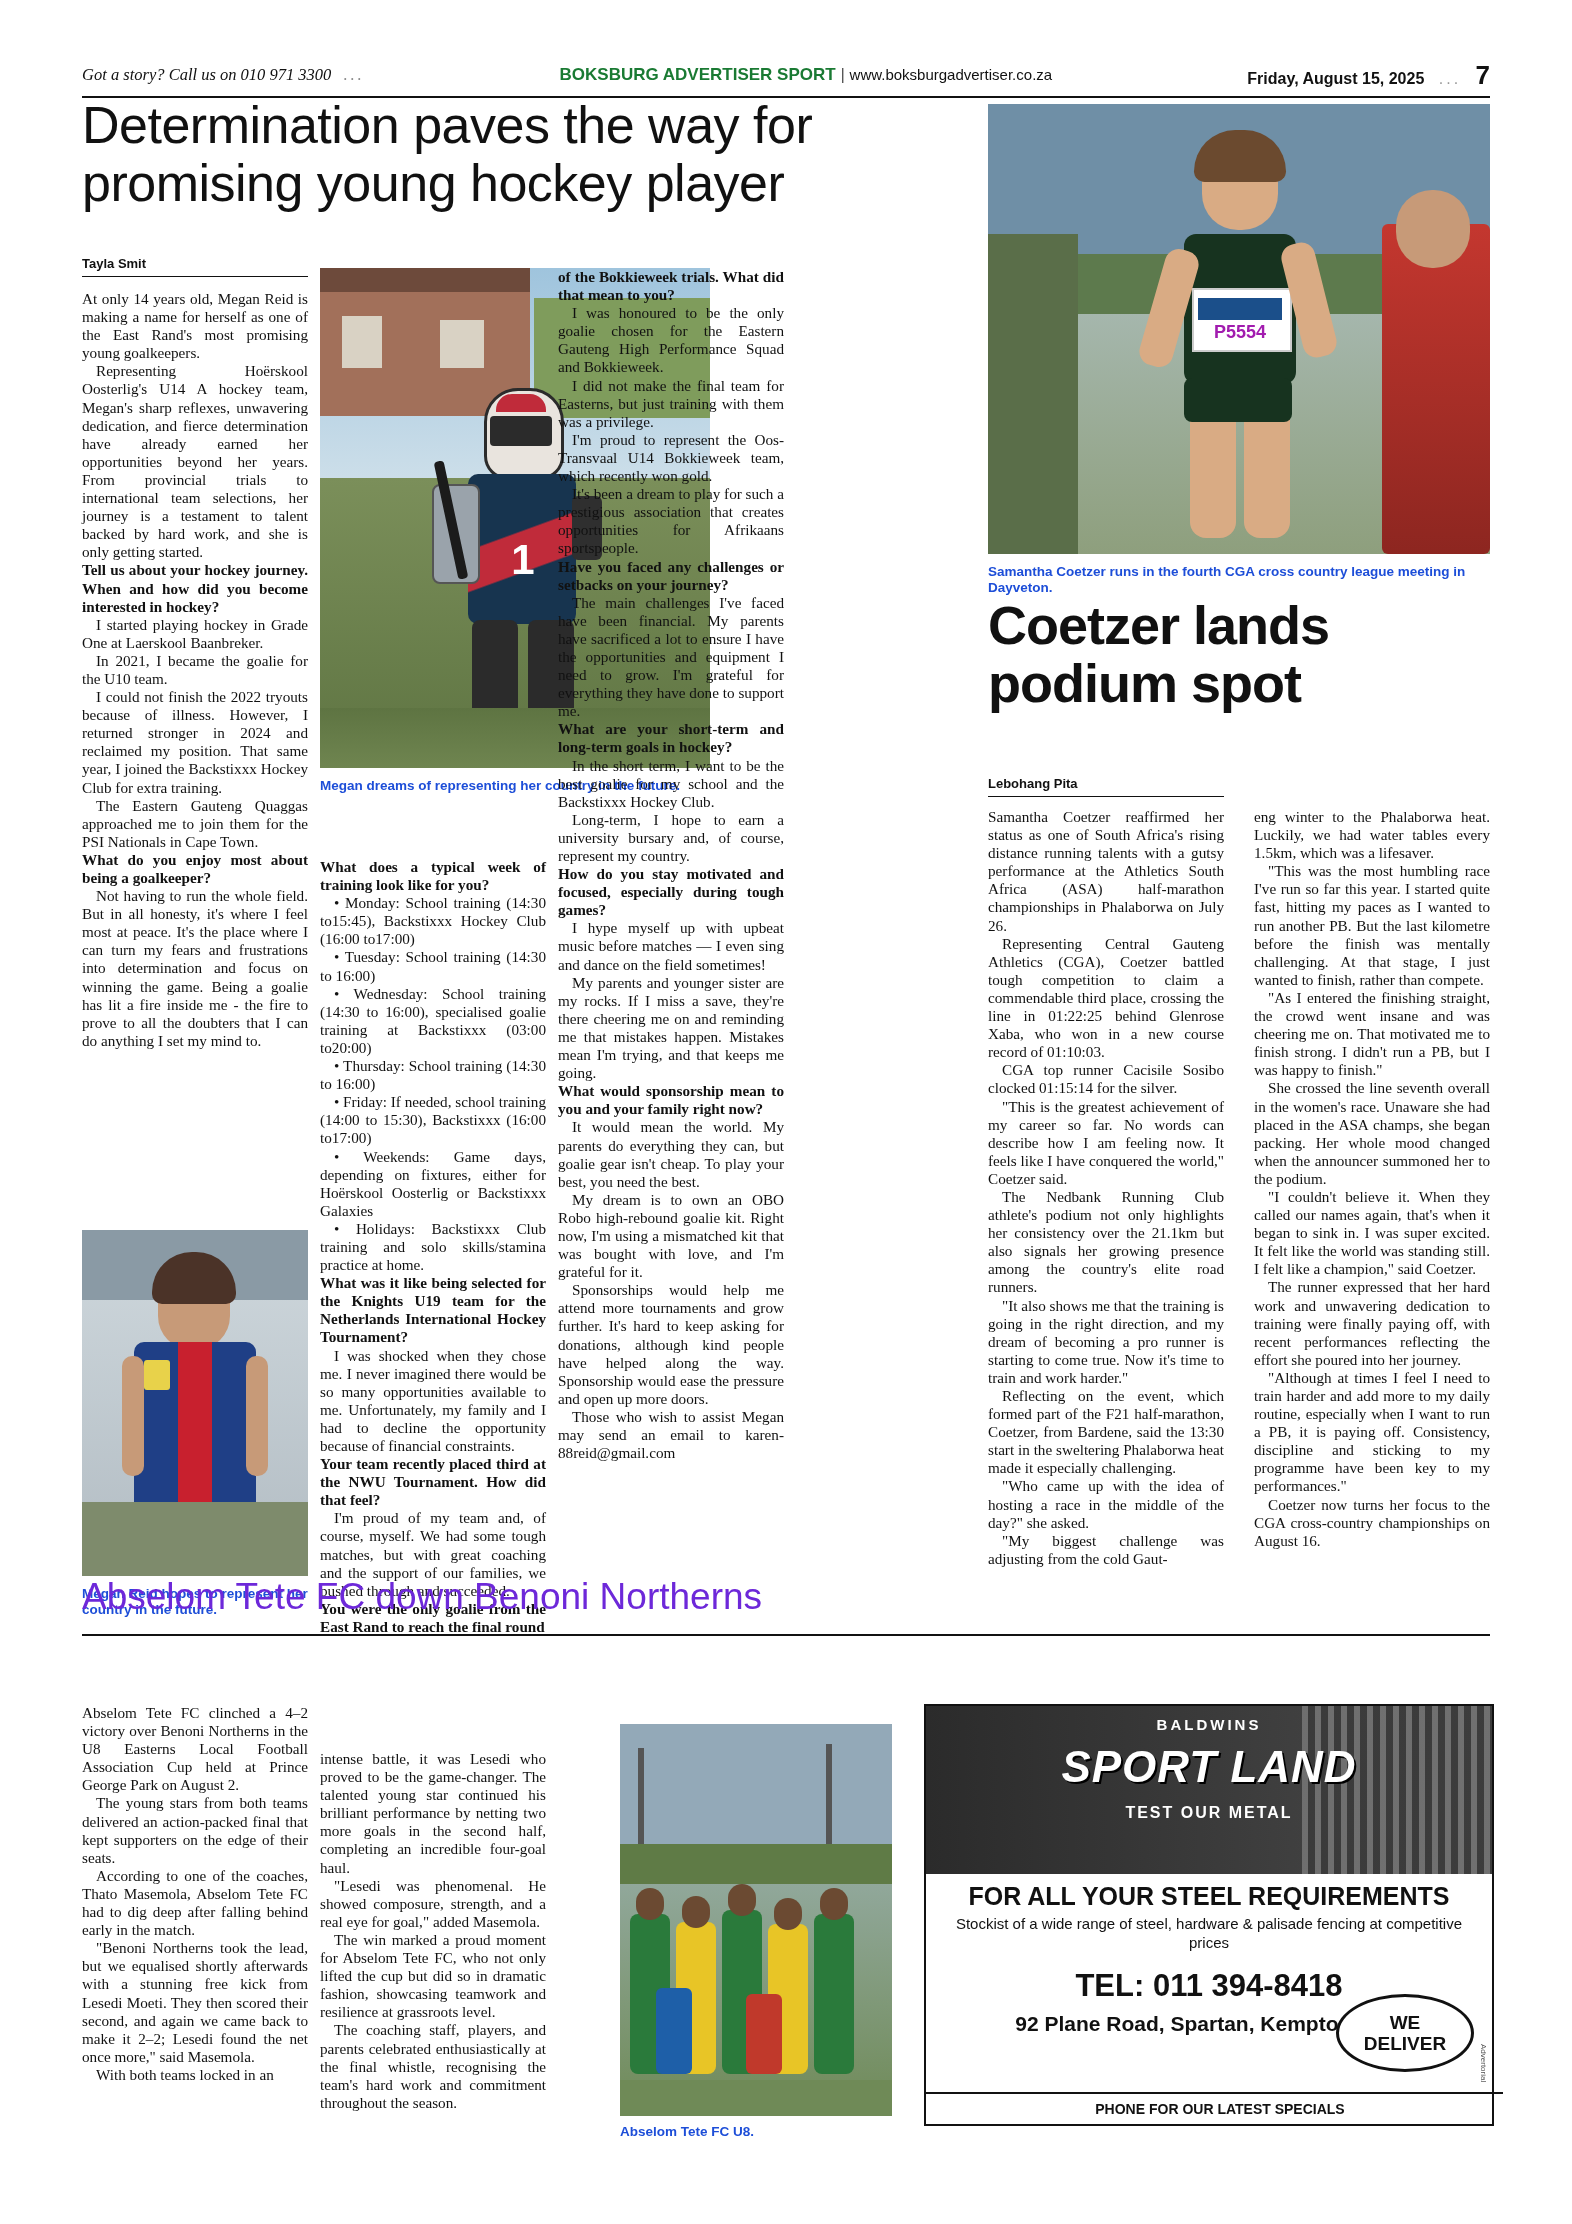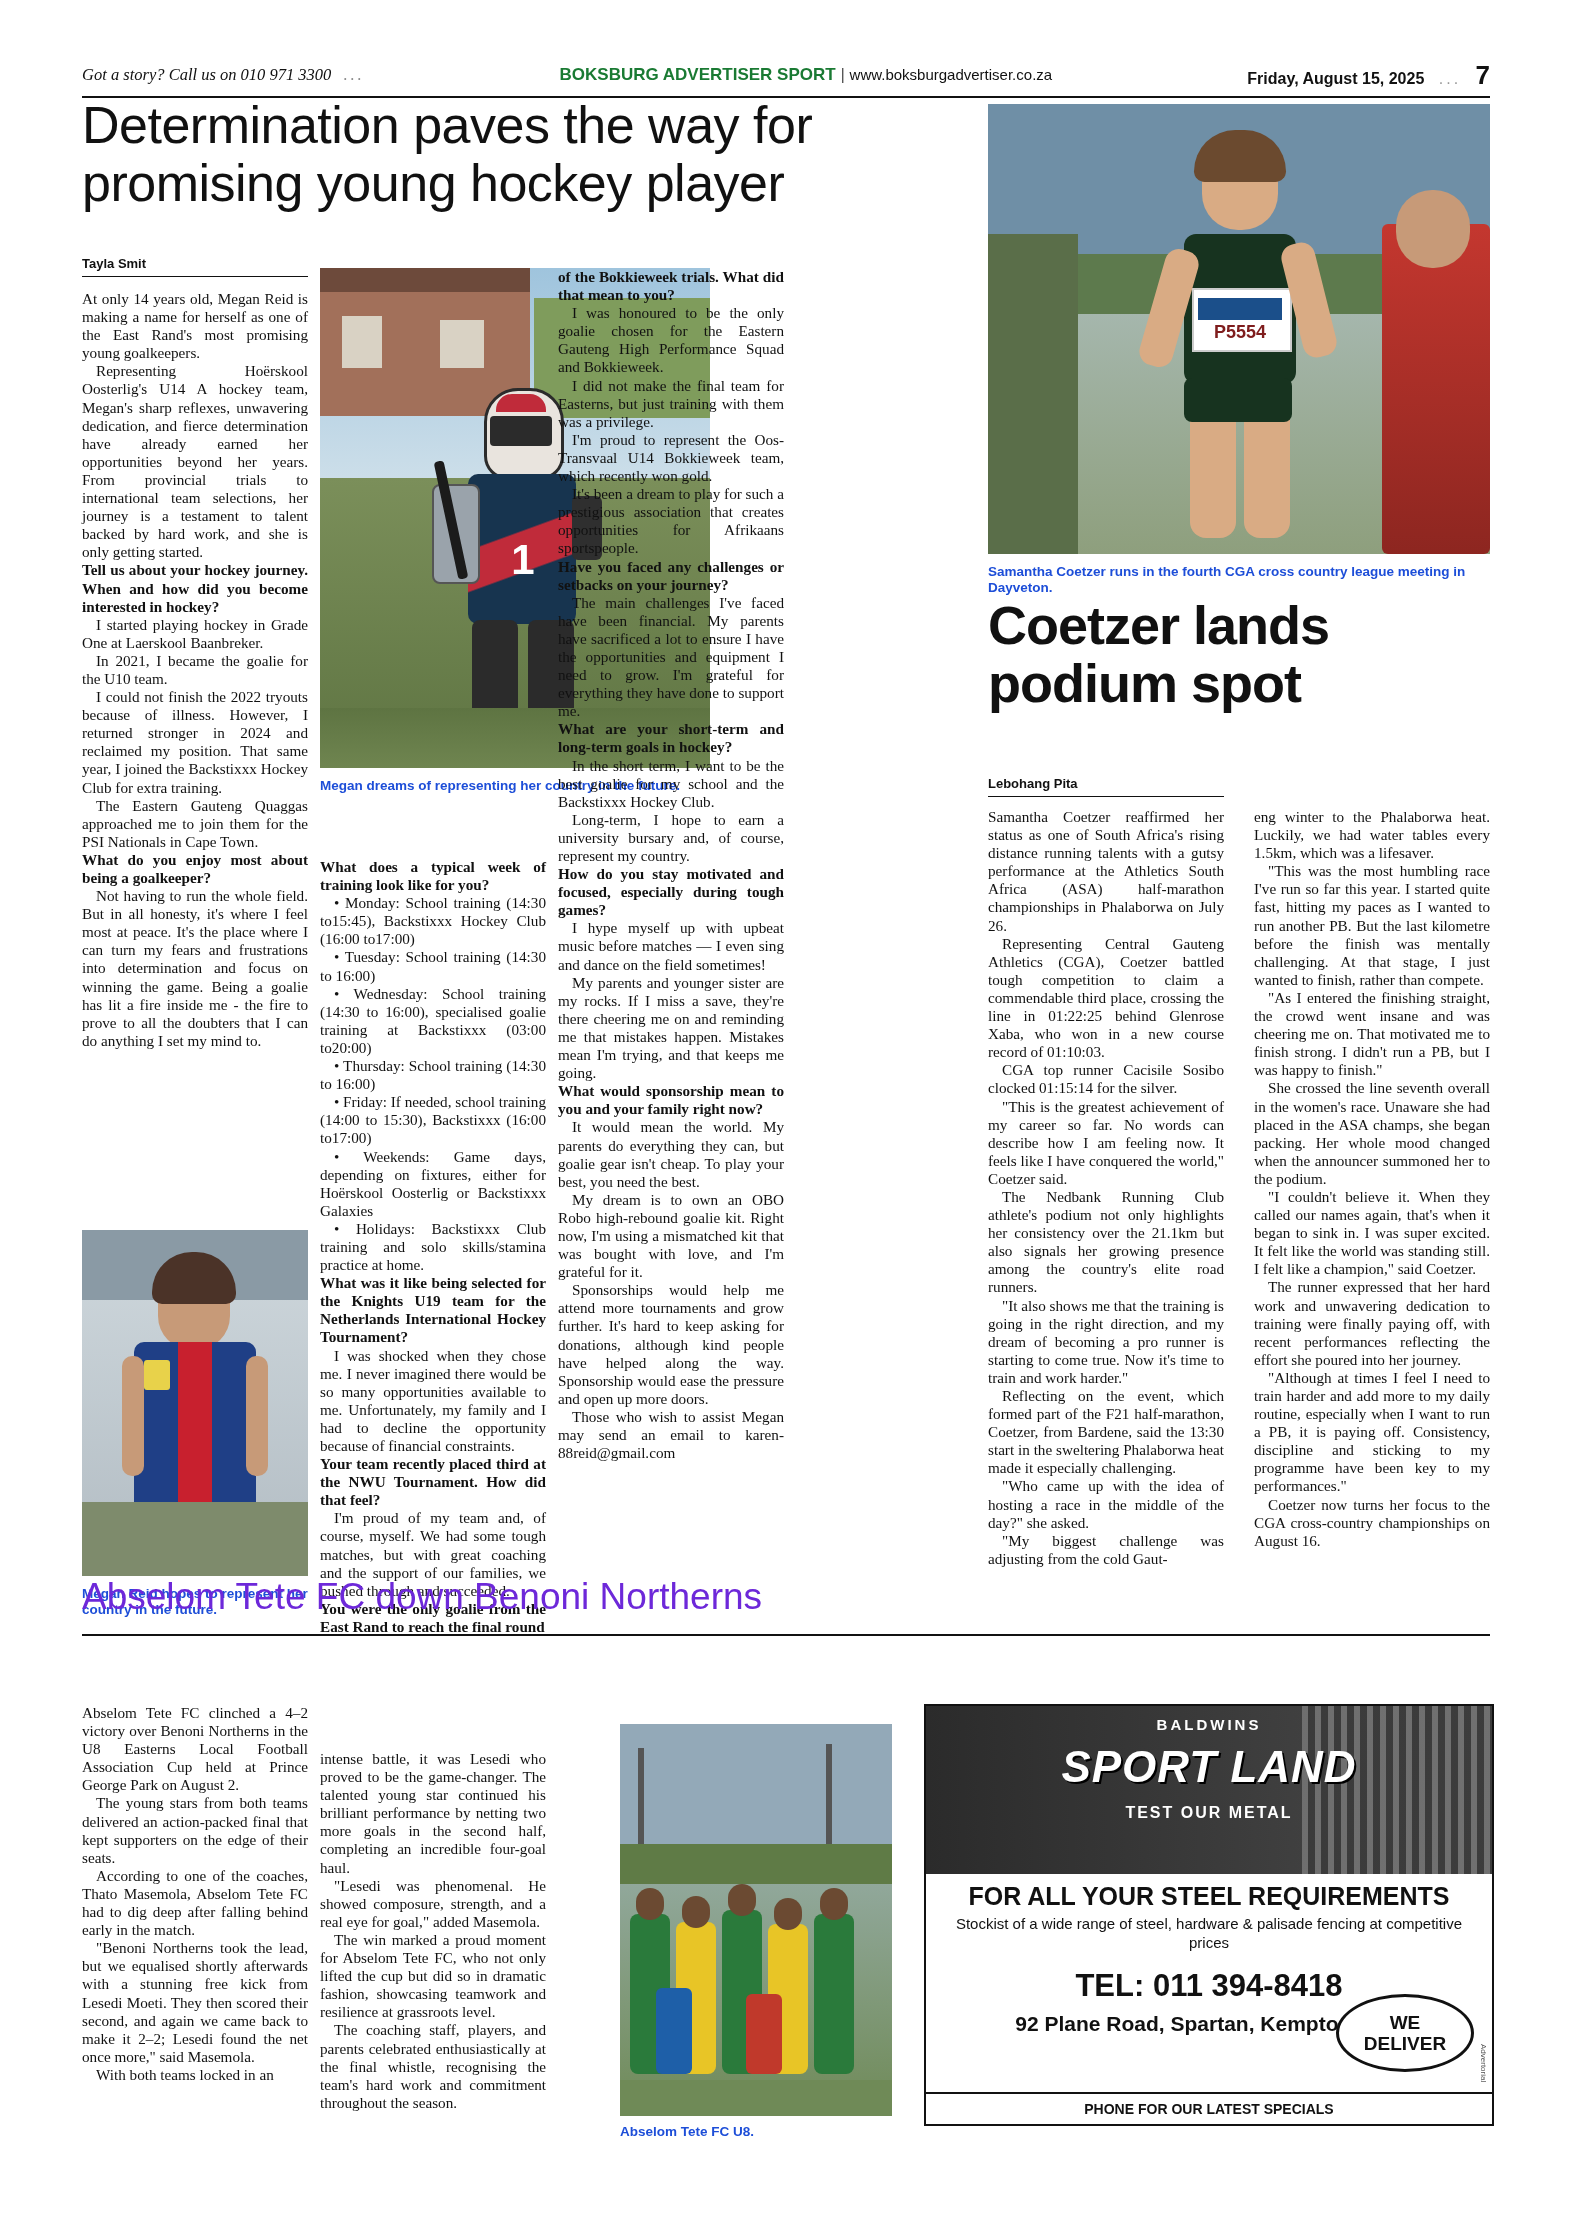--- a/index.html
+++ b/index.html
@@ -49,21 +49,21 @@
   .ad-top{position:absolute;left:0;top:0;width:100%;height:168px;background:linear-gradient(90deg,#2b2b2b,#4a4a4a);overflow:hidden;}
   .ad-pipes{position:absolute;right:0;top:0;width:190px;height:168px;background:repeating-linear-gradient(90deg,#777 0 6px,#3a3a3a 6px 13px);opacity:.85;}
   .ad-baldwins{position:absolute;left:0;right:0;top:10px;text-align:center;color:#fff;font-family:"Liberation Sans",sans-serif;font-weight:bold;font-size:15px;letter-spacing:3px;}
   .ad-metal{position:absolute;left:0;right:0;top:36px;text-align:center;color:#fff;font-family:"Liberation Sans",sans-serif;font-style:italic;font-weight:bold;font-size:44px;letter-spacing:1px;text-shadow:2px 2px 0 #000;}
   .ad-test{position:absolute;left:0;right:0;top:98px;text-align:center;color:#fff;font-family:"Liberation Sans",sans-serif;font-weight:bold;font-size:16px;letter-spacing:2px;}
   .ad-steel{position:absolute;left:0;right:0;top:176px;text-align:center;font-family:"Liberation Sans",sans-serif;font-weight:bold;font-size:25px;color:#111;}
   .ad-stock{position:absolute;left:20px;right:20px;top:208px;text-align:center;font-family:"Liberation Sans",sans-serif;font-size:15px;line-height:19px;color:#111;}
   .ad-tel{position:absolute;left:0;right:0;top:262px;text-align:center;font-family:"Liberation Sans",sans-serif;font-weight:bold;font-size:31px;color:#111;}
   .ad-addr{position:absolute;left:0;right:0;top:305px;text-align:center;font-family:"Liberation Sans",sans-serif;font-weight:bold;font-size:21px;line-height:25px;color:#111;}
   .ad-deliver{position:absolute;right:18px;top:288px;width:132px;height:72px;border-radius:50%;background:#fff;border:3px solid #111;display:flex;flex-direction:column;align-items:center;justify-content:center;font-family:"Liberation Sans",sans-serif;font-weight:bold;font-size:19px;line-height:21px;color:#111;}
-  .ad-bottom{position:absolute;left:0;bottom:0;width:100%;height:30px;border-top:2px solid #111;display:flex;align-items:center;justify-content:center;font-family:"Liberation Sans",sans-serif;font-weight:bold;font-size:14px;}
+  .ad-bottom{position:absolute;left:0;bottom:0;width:100%;height:30px;border-top:2px solid #111;display:flex;align-items:center;justify-content:center;font-family:"Liberation Sans",sans-serif;font-weight:bold;font-size:14px;padding-left:11px;}
   .ad-vert{position:absolute;right:4px;bottom:42px;writing-mode:vertical-rl;font-family:"Liberation Sans",sans-serif;font-size:8px;color:#555;}
 </style>
 </head>
 <body>
 
 <div class="page">
 
   <div class="masthead">
     <span class="mast-left">Got a story? Call us on 010 971 3300</span>
     <span class="mast-dots">...</span>
@@ -179,21 +179,21 @@
     <div style="position:absolute;left:0;top:0;width:100%;height:100%;background:linear-gradient(#b9cbd6,#8e9f7d);"></div>
     <div style="position:absolute;left:0;top:0;width:100%;height:150px;background:#6f8fa6;"></div>
     <div style="position:absolute;left:0;top:150px;width:100%;height:60px;background:#5d7a4d;"></div>
 
     <div style="position:absolute;left:140px;top:34px;width:220px;height:416px;">
       <div style="position:absolute;left:74px;top:0;width:76px;height:92px;background:#d9ab84;border-radius:36px;"></div>
       <div style="position:absolute;left:66px;top:-8px;width:92px;height:52px;background:#6b4a2f;border-radius:46px 46px 12px 12px;"></div>
       <div style="position:absolute;left:56px;top:96px;width:112px;height:150px;background:#17331f;border-radius:12px;"></div>
       <div style="position:absolute;left:64px;top:150px;width:96px;height:60px;background:#ffffff;border:2px solid #ccc;"></div>
       <div style="position:absolute;left:70px;top:160px;width:84px;height:22px;background:#1b4f8a;"></div>
-      <div style="position:absolute;left:68px;top:184px;width:88px;height:22px;color:#7f1d1d;font-family:'Liberation Sans',sans-serif;font-weight:bold;font-size:18px;text-align:center;">P5554</div>
+      <div style="position:absolute;left:68px;top:184px;width:88px;height:22px;color:#a21caf;font-family:'Liberation Sans',sans-serif;font-weight:bold;font-size:18px;text-align:center;">P5554</div>
       <div style="position:absolute;left:24px;top:110px;width:34px;height:120px;background:#d9ab84;border-radius:14px;transform:rotate(16deg);"></div>
       <div style="position:absolute;left:164px;top:104px;width:34px;height:116px;background:#d9ab84;border-radius:14px;transform:rotate(-14deg);"></div>
       <div style="position:absolute;left:62px;top:240px;width:46px;height:160px;background:#d9ab84;border-radius:16px;"></div>
       <div style="position:absolute;left:116px;top:240px;width:46px;height:160px;background:#d9ab84;border-radius:16px;"></div>
       <div style="position:absolute;left:56px;top:240px;width:108px;height:44px;background:#17331f;border-radius:8px;"></div>
     </div>
     <div style="position:absolute;left:394px;top:120px;width:108px;height:330px;background:linear-gradient(#c4372f,#8d2620);border-radius:6px;"></div>
     <div style="position:absolute;left:408px;top:86px;width:74px;height:78px;background:#c79a78;border-radius:36px;"></div>
     <div style="position:absolute;left:0;top:130px;width:90px;height:320px;background:#5a6e49;"></div>
   </div>

